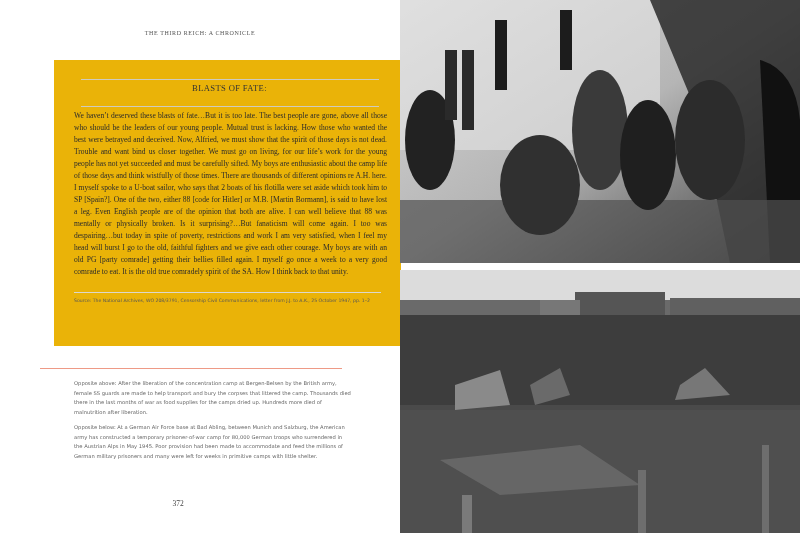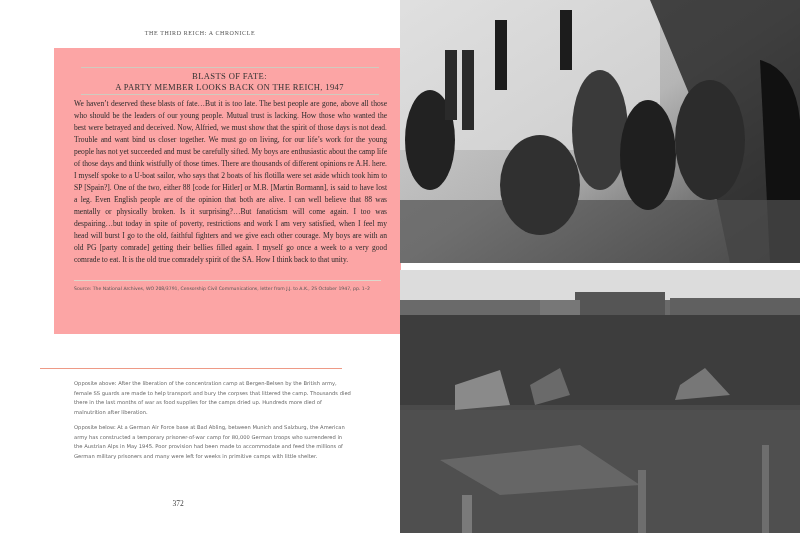--- a/index.html
+++ b/index.html
@@ -1,18 +1,18 @@
 <!DOCTYPE html>
 <html><head>
 <meta charset="utf-8">
 <style>
   html, body { margin:0; padding:0; }
   body { width:800px; height:533px; background:#ffffff; position:relative; overflow:hidden; font-family:"Liberation Serif", serif; }
   .running-head { position:absolute; left:0; width:400px; top:30px; text-align:center; font-size:6px; letter-spacing:0.6px; color:#555; font-family:"Liberation Serif", serif; }
-  .box { position:absolute; left:54px; top:48px; width:347px; height:286px; background:#fca5a5; }
+  .box { position:absolute; left:54px; top:60px; width:347px; height:286px; background:#eab308; }
   .box .rule-top { position:absolute; left:27px; right:22px; top:19px; border-top:1px solid #cfcbbf; }
   .box .rule-mid { position:absolute; left:27px; right:22px; top:46px; border-top:1px solid #cfcbbf; }
   .box .title { position:absolute; left:20px; right:16px; top:23px; text-align:center; font-size:8.6px; line-height:11px; color:#333; letter-spacing:0.35px; }
   .box .body { position:absolute; left:20px; right:14px; top:50px; font-size:7.55px; line-height:12px; color:#2b2b2b; text-align:justify; }
   .box .rule-src { position:absolute; left:20px; right:20px; top:232px; border-top:1px solid #dcd8cc; }
   .box .source { position:absolute; left:20px; right:16px; top:237px; font-family:"DejaVu Sans", sans-serif; font-size:4.6px; line-height:7px; color:#555; }
   .accent-rule { position:absolute; left:40px; width:302px; top:368px; border-top:1px solid #ee9a86; }
   .caption { position:absolute; left:74px; width:278px; font-family:"DejaVu Sans", sans-serif; font-size:5.2px; line-height:9.5px; color:#666; }
   .cap1 { top:379px; }
   .cap2 { top:423px; }
@@ -24,21 +24,20 @@
 </style>
 </head>
 <body>
 
 <div class="running-head">THE THIRD REICH: A CHRONICLE</div>
 
 <div class="box">
   <div class="rule-top"></div>
   <div class="title">
     <div>BLASTS OF FATE:</div>
-    <div>A PARTY MEMBER LOOKS BACK ON THE REICH, 1947</div>
   </div>
   <div class="rule-mid"></div>
   <div class="body">We haven’t deserved these blasts of fate…But it is too late. The best people are gone, above all those who should be the leaders of our young people. Mutual trust is lacking. How those who wanted the best were betrayed and deceived. Now, Alfried, we must show that the spirit of those days is not dead. Trouble and want bind us closer together. We must go on living, for our life’s work for the young people has not yet succeeded and must be carefully sifted. My boys are enthusiastic about the camp life of those days and think wistfully of those times. There are thousands of different opinions re A.H. here. I myself spoke to a U-boat sailor, who says that 2 boats of his flotilla were set aside which took him to SP [Spain?]. One of the two, either 88 [code for Hitler] or M.B. [Martin Bormann], is said to have lost a leg. Even English people are of the opinion that both are alive. I can well believe that 88 was mentally or physically broken. Is it surprising?…But fanaticism will come again. I too was despairing…but today in spite of poverty, restrictions and work I am very satisfied, when I feel my head will burst I go to the old, faithful fighters and we give each other courage. My boys are with an old PG [party comrade] getting their bellies filled again. I myself go once a week to a very good comrade to eat. It is the old true comradely spirit of the SA. How I think back to that unity.</div>
   <div class="rule-src"></div>
   <div class="source">Source: The National Archives, WO 208/3791, Censorship Civil Communications, letter from J.J. to A.K., 25 October 1947, pp. 1–2</div>
 </div>
 
 <div class="accent-rule"></div>
 <div class="caption cap1">Opposite above: After the liberation of the concentration camp at Bergen-Belsen by the British army, female SS guards are made to help transport and bury the corpses that littered the camp. Thousands died there in the last months of war as food supplies for the camps dried up. Hundreds more died of malnutrition after liberation.</div>
 <div class="caption cap2">Opposite below: At a German Air Force base at Bad Abling, between Munich and Salzburg, the American army has constructed a temporary prisoner-of-war camp for 80,000 German troops who surrendered in the Austrian Alps in May 1945. Poor provision had been made to accommodate and feed the millions of German military prisoners and many were left for weeks in primitive camps with little shelter.</div>

